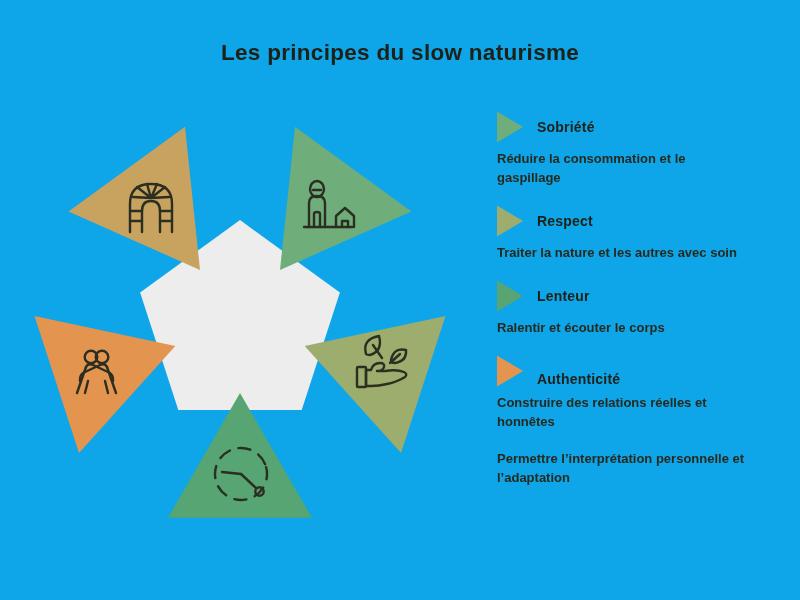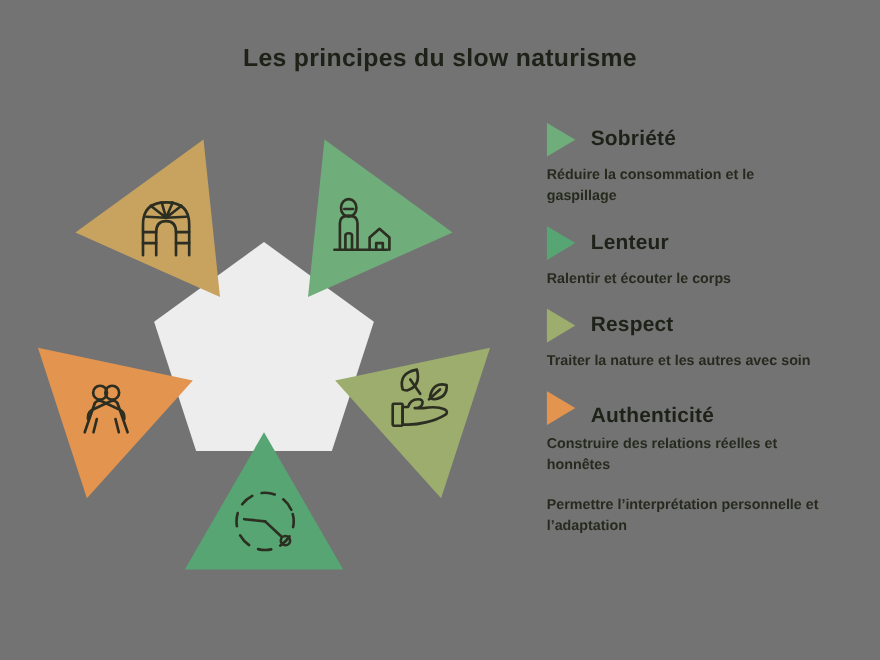--- a/index.html
+++ b/index.html
@@ -11,27 +11,27 @@
     position:absolute; top:40px; left:0; width:100%; margin:0;
     text-align:center; font-size:22.5px; font-weight:700; letter-spacing:0.3px;
   }
   .diagram { position:absolute; left:0; top:0; }
   .legend {
     position:absolute; left:497px; top:111px; width:262px;
     display:flex; flex-direction:column; gap:18px;
   }
   .legend-head { display:flex; align-items:center; height:32px; margin-bottom:6px; }
   .legend-marker { flex:0 0 auto; margin-right:13px; display:block; }
-  .legend-title { font-size:19px; font-weight:700; letter-spacing:0.2px; }
+  .legend-title { font-size:14px; font-weight:700; letter-spacing:0.2px; }
   .legend-desc { margin:0; font-size:13px; line-height:19px; font-weight:700; max-width:252px; }
 </style>
 </head>
 <body>
 
-<div class="canvas" style="background: #737373;">
+<div class="canvas" style="background: #0ea5e9;">
 
   <h1 class="title" style="color: rgb(29, 33, 23);">Les principes du slow naturisme</h1>
 
   <svg class="diagram" width="480" height="600" viewBox="0 0 480 600">
 
     <polygon points="240,220 339.9,292.6 301.7,410 178.3,410 140.1,292.6" fill="#ededed"></polygon>
 
     <polygon points="200,270 185,126.8 68.5,211.4" fill="#c8a35f"></polygon>
     <polygon points="280,270 295,126.8 411.5,211.4" fill="#6fad7a"></polygon>
     <polygon points="304.7,346 445.5,316.1 401,453" fill="#9cad6d"></polygon>
@@ -90,35 +90,35 @@
           <polygon points="0,0.5 26,16 0,31.5" fill="#6fad7a"></polygon>
         </svg>
         <span class="legend-title" style="color: rgb(29, 33, 23);">Sobriété</span>
       </div>
       <p class="legend-desc" style="color: rgb(38, 42, 30);">Réduire la consommation et le gaspillage</p>
     </div>
 
     <div class="legend-item">
       <div class="legend-head">
         <svg class="legend-marker" width="27" height="32">
+          <polygon points="0,0.5 26,16 0,31.5" fill="#9cad6d"></polygon>
+        </svg>
+        <span class="legend-title" style="color: rgb(29, 33, 23);">Respect</span>
+      </div>
+      <p class="legend-desc" style="color: rgb(38, 42, 30);">Traiter la nature et les autres avec soin</p>
+    </div>
+
+    <div class="legend-item">
+      <div class="legend-head">
+        <svg class="legend-marker" width="27" height="32">
           <polygon points="0,0.5 26,16 0,31.5" fill="#56a572"></polygon>
         </svg>
         <span class="legend-title" style="color: rgb(29, 33, 23);">Lenteur</span>
       </div>
       <p class="legend-desc" style="color: rgb(38, 42, 30);">Ralentir et écouter le corps</p>
-    </div>
-
-    <div class="legend-item">
-      <div class="legend-head">
-        <svg class="legend-marker" width="27" height="32">
-          <polygon points="0,0.5 26,16 0,31.5" fill="#9cad6d"></polygon>
-        </svg>
-        <span class="legend-title" style="color: rgb(29, 33, 23);">Respect</span>
-      </div>
-      <p class="legend-desc" style="color: rgb(38, 42, 30);">Traiter la nature et les autres avec soin</p>
     </div>
 
     <div class="legend-item">
       <div class="legend-head">
         <svg class="legend-marker" width="27" height="32">
           <polygon points="0,0.5 26,16 0,31.5" fill="#e3944f"></polygon>
         </svg>
         <span class="legend-title" style="color: rgb(29, 33, 23); margin-top: 16px;">Authenticité</span>
       </div>
       <p class="legend-desc" style="color: rgb(38, 42, 30);">Construire des relations réelles et honnêtes</p>

